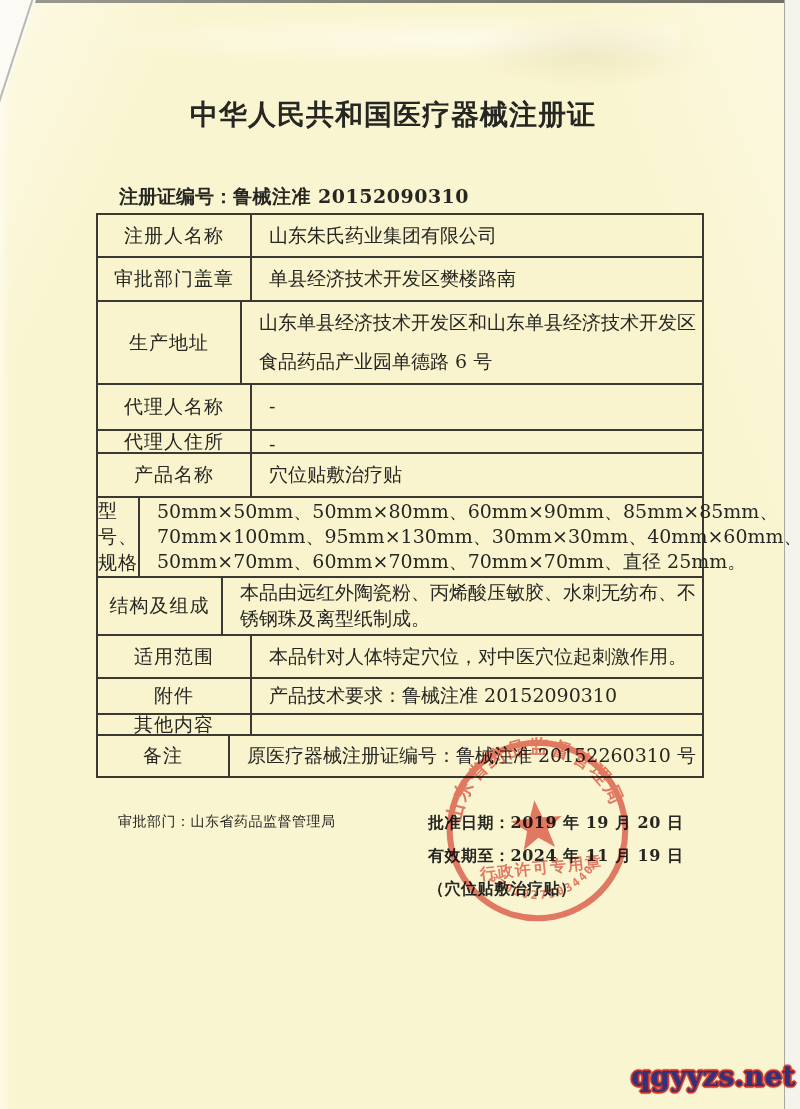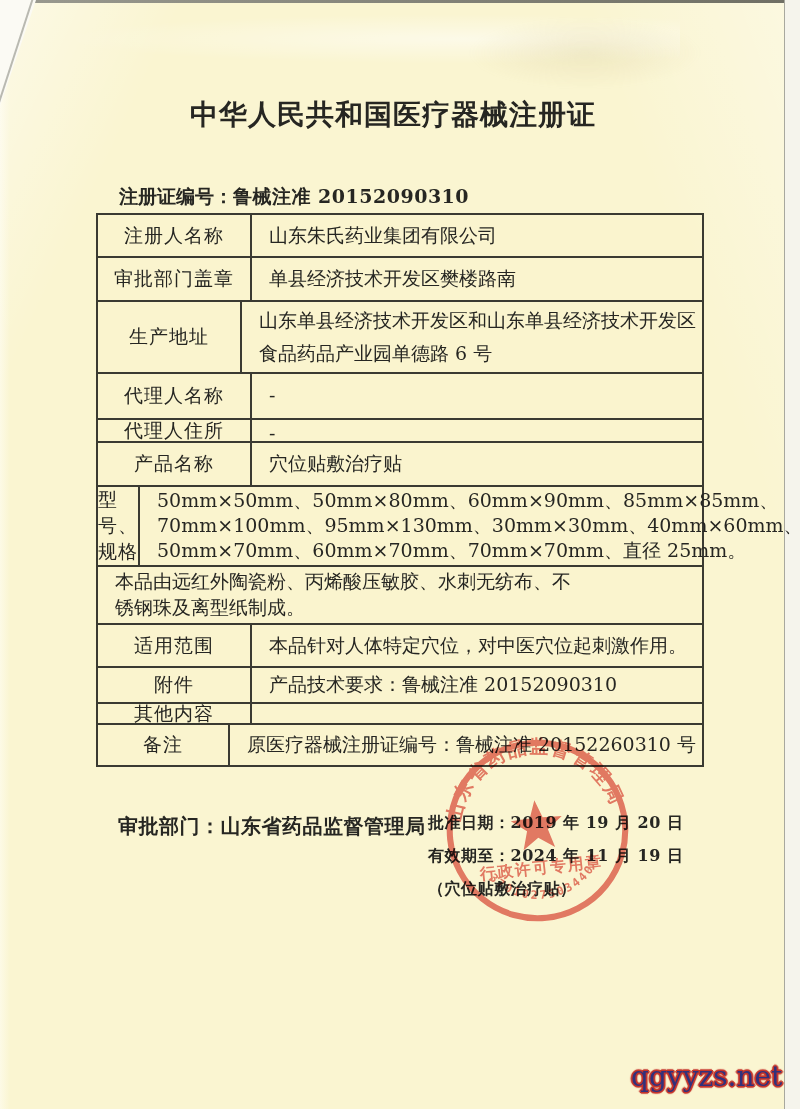--- a/index.html
+++ b/index.html
@@ -41,28 +41,28 @@
     box-sizing:border-box;background:rgba(250,243,200,.35);}
   .trow{display:flex;box-sizing:border-box;border-top:2px solid var(--bd);}
   .trow:first-child{border-top:none;}
   .tlabel{width:154px;box-sizing:border-box;border-right:2px solid var(--bd);
     display:flex;align-items:center;justify-content:center;
     font-size:19px;letter-spacing:1px;}
   .tvalue{flex:1;display:flex;flex-direction:column;justify-content:space-around;
     box-sizing:border-box;padding:2px 6px 2px 17px;font-size:19px;}
   .tvalue .line{white-space:nowrap;overflow:hidden;line-height:1.25;}
   
-  .footer-left{position:absolute;left:118px;top:813px;font-size:20px;font-weight:700;letter-spacing:.5px;}
+  .footer-left{position:absolute;left:118px;top:813px;font-size:14px;font-weight:400;letter-spacing:.5px;}
   .footer-right{position:absolute;left:428px;top:813px;font-size:16px;font-weight:600;}
   .footer-right .fline{margin-bottom:12px;white-space:nowrap;letter-spacing:.5px;}
   
   .stamp{position:absolute;left:440px;top:733px;width:195px;height:195px;
     opacity:.74;mix-blend-mode:multiply;transform:rotate(-6deg);pointer-events:none;}
   
-  .watermark{position:absolute;left:631px;top:1060px;font-size:28px;font-weight:400;
+  .watermark{position:absolute;left:631px;top:1060px;font-size:28px;font-weight:700;
     font-family:"DejaVu Serif","Liberation Serif",serif;color:#31317c;letter-spacing:0;
     text-shadow:
       1px 1px 0 #c5352b, -1px -1px 0 #c5352b, 1px -1px 0 #c5352b, -1px 1px 0 #c5352b,
       2px 0 1px rgba(197,53,43,.85), -2px 0 1px rgba(197,53,43,.85),
       0 2px 1px rgba(197,53,43,.85), 0 -2px 1px rgba(197,53,43,.85);}
 </style>
 </head>
 <body>
 
 <div class="scan">
@@ -86,21 +86,21 @@
       <div class="tvalue">
           <div class="line">山东朱氏药业集团有限公司</div>
         </div>
     </div>
     <div class="trow" style="height:44px">
       <div class="tlabel">审批部门盖章</div>
       <div class="tvalue">
           <div class="line">单县经济技术开发区樊楼路南</div>
         </div>
     </div>
-    <div class="trow" style="height:72px">
+    <div class="trow" style="height:83px">
       <div class="tlabel">生产地址</div>
       <div class="tvalue">
         <div class="line">山东单县经济技术开发区和山东单县经济技术开发区</div>
         <div class="line">食品药品产业园单德路 6 号</div>
       </div>
     </div>
     <div class="trow" style="height:46px">
       <div class="tlabel">代理人名称</div>
       <div class="tvalue">
           <div class="line">-</div>
@@ -120,20 +120,21 @@
     </div>
     <div class="trow" style="height:80px">
       <div class="tlabel">型号、规格</div>
       <div class="tvalue">
         <div class="line">50mm×50mm、50mm×80mm、60mm×90mm、85mm×85mm、</div>
         <div class="line">70mm×100mm、95mm×130mm、30mm×30mm、40mm×60mm、</div>
         <div class="line">50mm×70mm、60mm×70mm、70mm×70mm、直径 25mm。</div>
       </div>
     </div>
     <div class="trow" style="height:58px">
+      <div class="tlabel">结构及组成</div>
       <div class="tvalue">
         <div class="line">本品由远红外陶瓷粉、丙烯酸压敏胶、水刺无纺布、不</div>
         <div class="line">锈钢珠及离型纸制成。</div>
       </div>
     </div>
     <div class="trow" style="height:43px">
       <div class="tlabel">适用范围</div>
       <div class="tvalue">
           <div class="line">本品针对人体特定穴位，对中医穴位起刺激作用。</div>
         </div>

